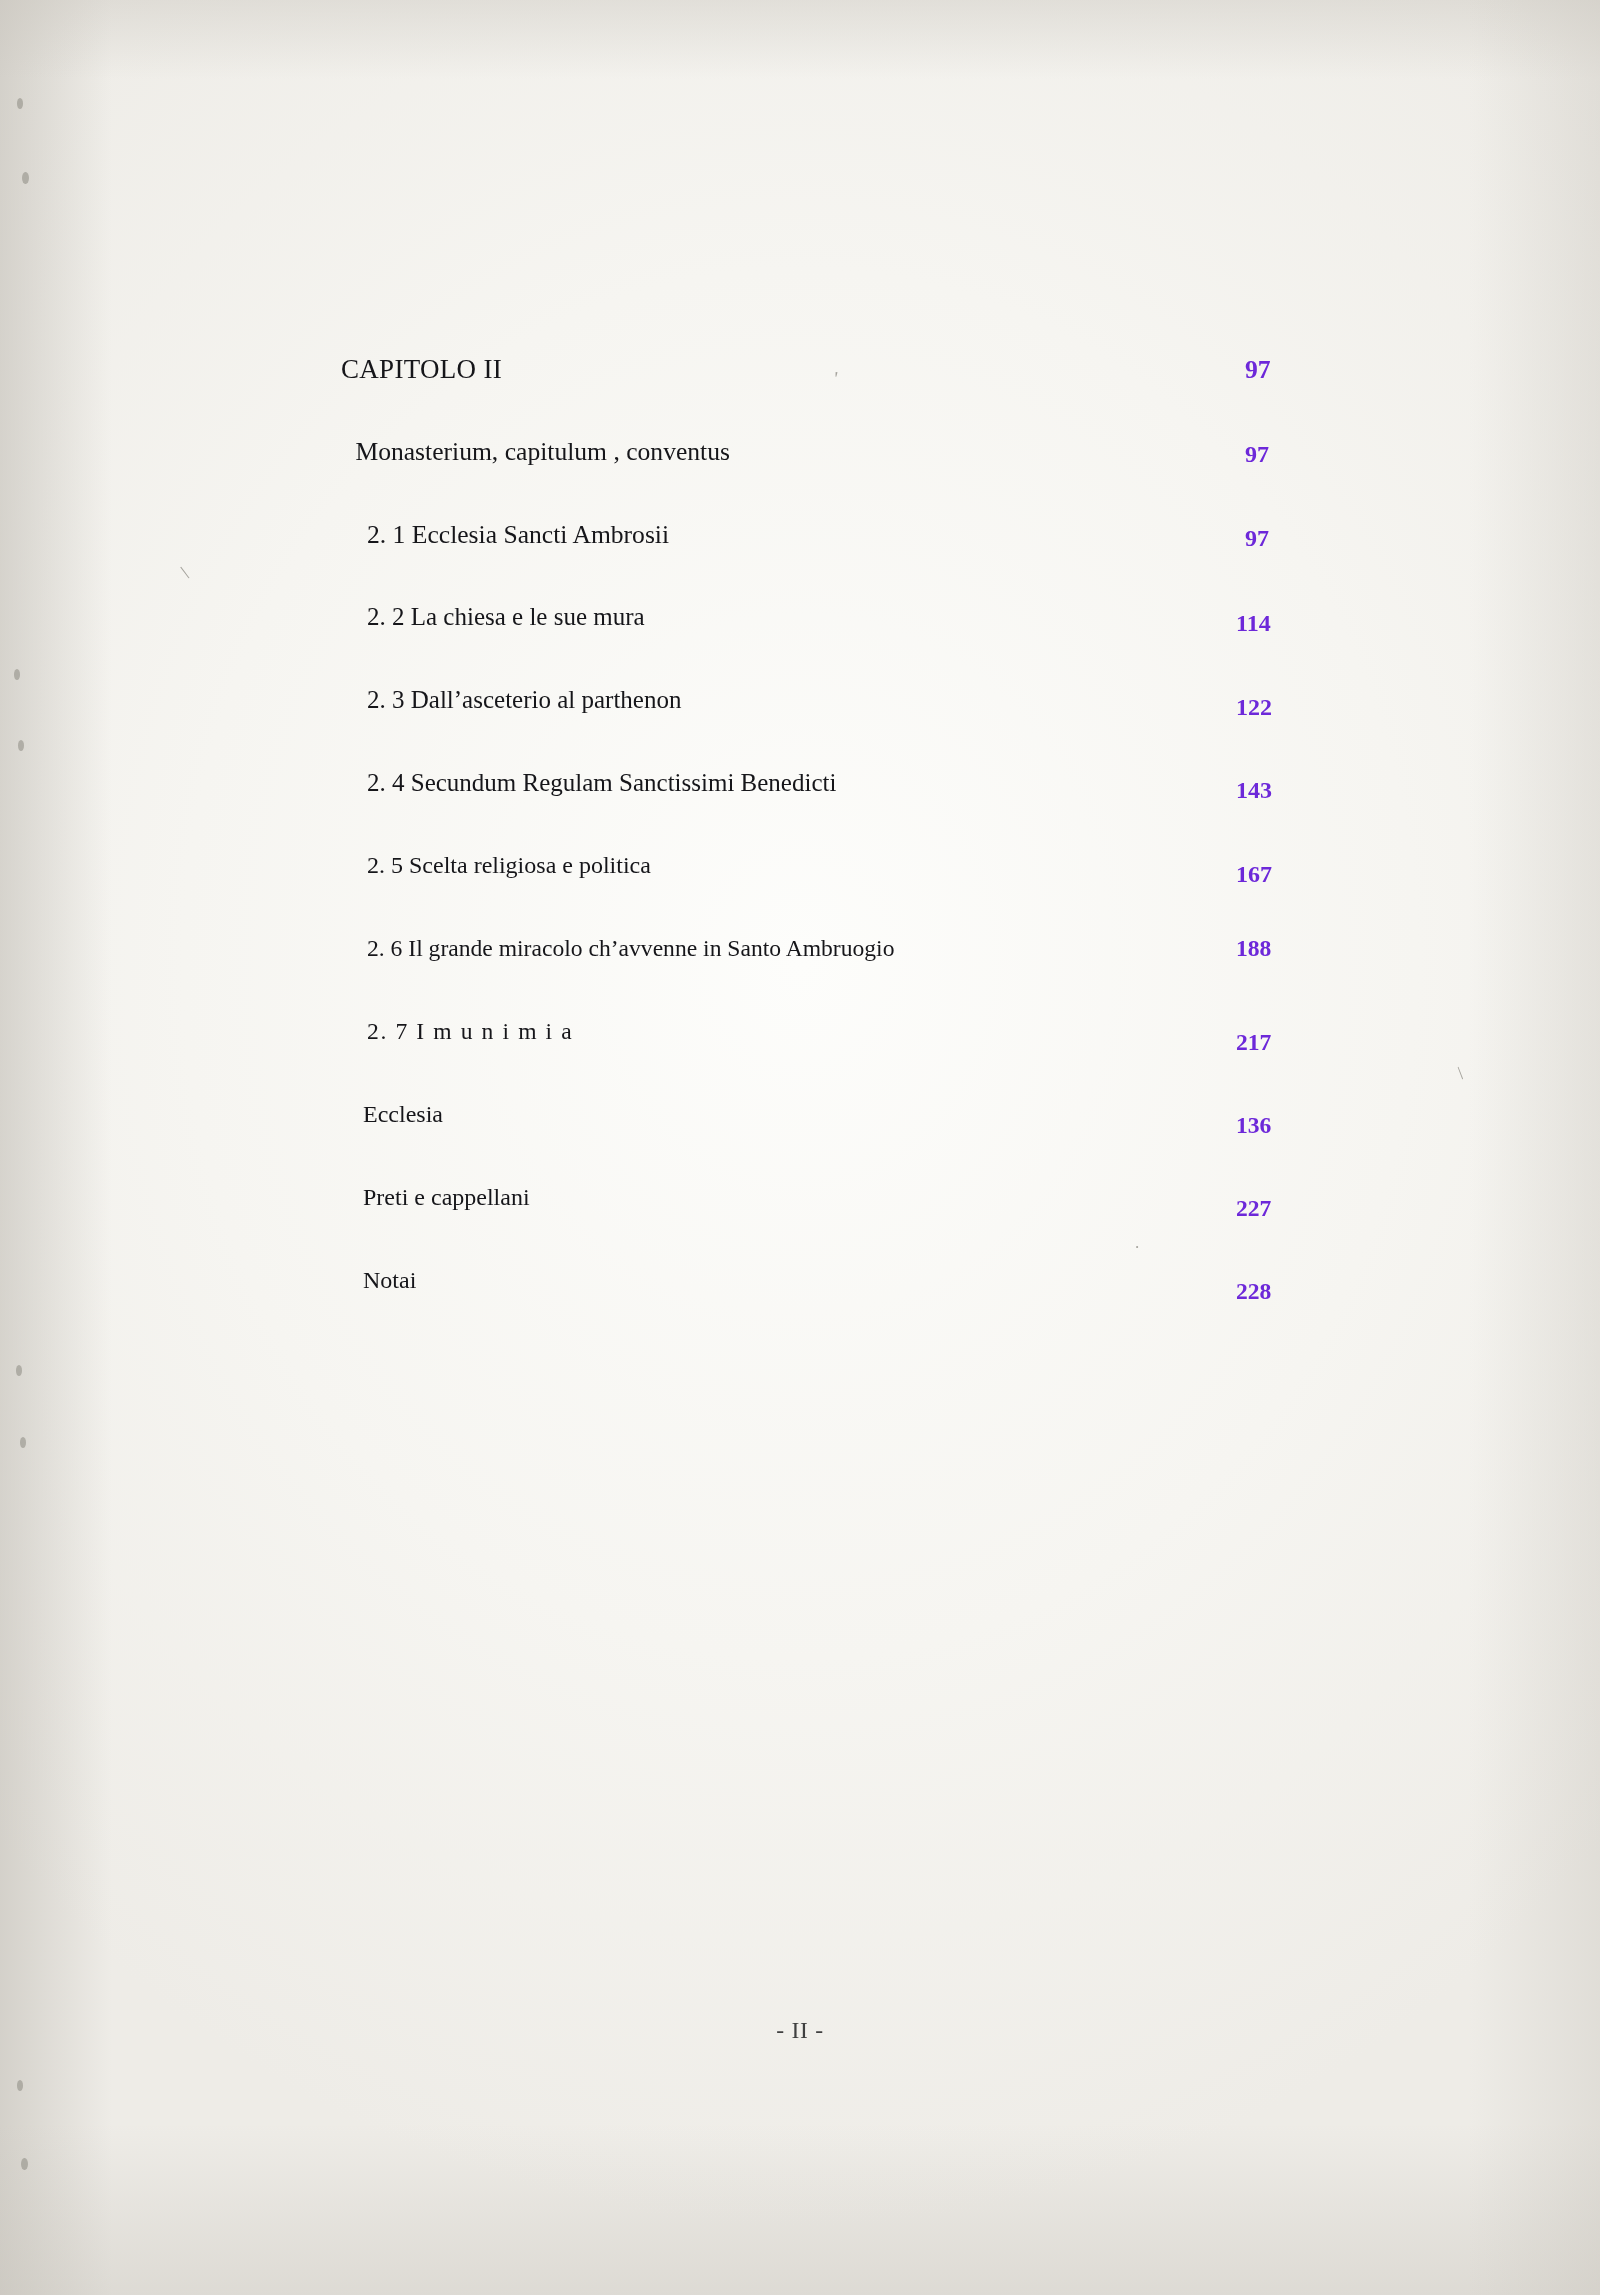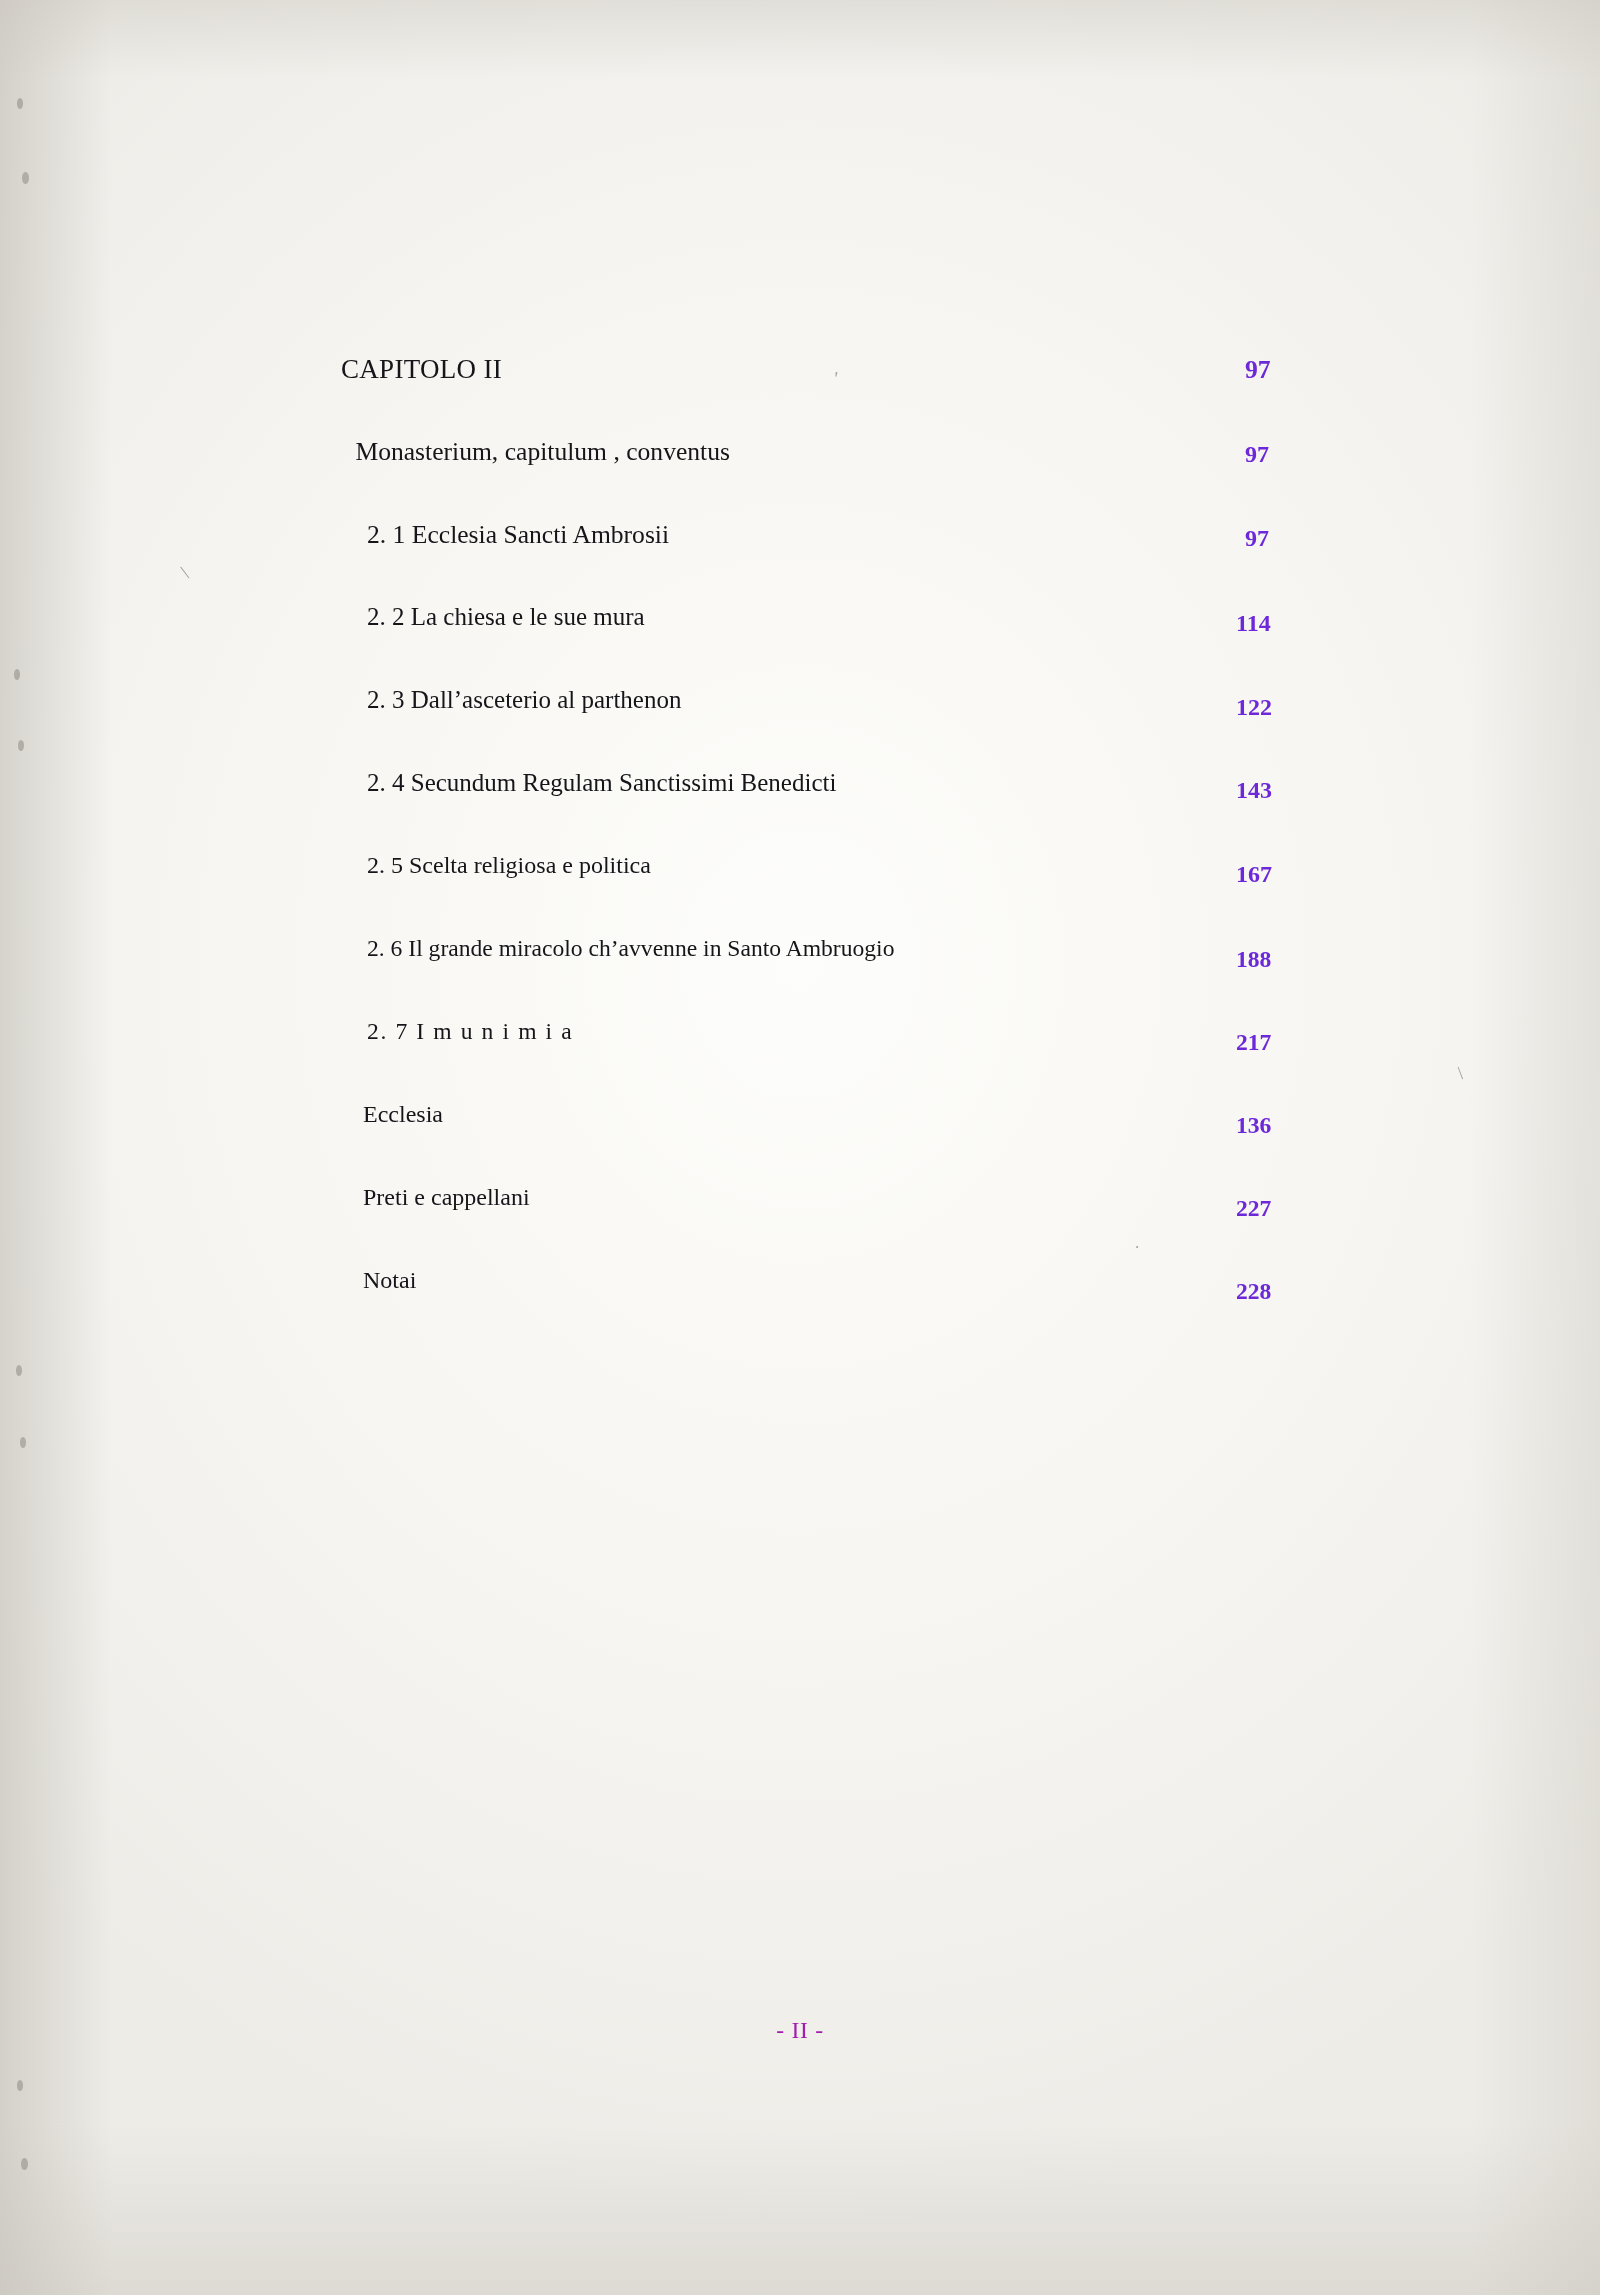--- a/index.html
+++ b/index.html
@@ -116,36 +116,36 @@
   .r-i3 .toc-title { font-size: 25px; margin-left: 26px; }
   .r-i3 .toc-page  { left: 895px; top: 7.9px; font-size: 24px; }
 
   .r-i4 .toc-title { font-size: 25px; margin-left: 26px; text-align: center; }
   .r-i4 .toc-page  { left: 895px; top: 7.9px; font-size: 24px; }
 
   .r-i5 .toc-title { font-size: 24px; margin-left: 26px; }
   .r-i5 .toc-page  { left: 895px; top: 9.2px; font-size: 24px; }
 
   .r-i6 .toc-title { font-size: 23.6px; margin-left: 26px; }
-  .r-i6 .toc-page  { left: 895px; top: 11px; font-size: 23.6px; }
+  .r-i6 .toc-page  { left: 895px; top: 0; font-size: 23.6px; }
 
   .r-i7 .toc-title { font-size: 23.6px; margin-left: 26px; letter-spacing: 1.6px; }
   .r-i7 .toc-page  { left: 895px; top: 10.5px; font-size: 23.6px; }
 
   .r-tail .toc-title { font-size: 24px; margin-left: 22px; }
   .r-tail .toc-page  { left: 895px; top: 10.5px; font-size: 23.6px; }
 
   .folio {
     position: absolute;
     left: 0;
     top: 2017px;
     width: 1600px;
     text-align: center;
     font-size: 23.6px;
-    color: #a21caf;
+    color: #404040;
     letter-spacing: 0.7px;
   }
 </style>
 </head>
 <body>
 
 <div class="page">
   <div class="paper-shade"></div>
   <div class="edge-shade-left"></div>
   <div class="edge-shade-top"></div>

